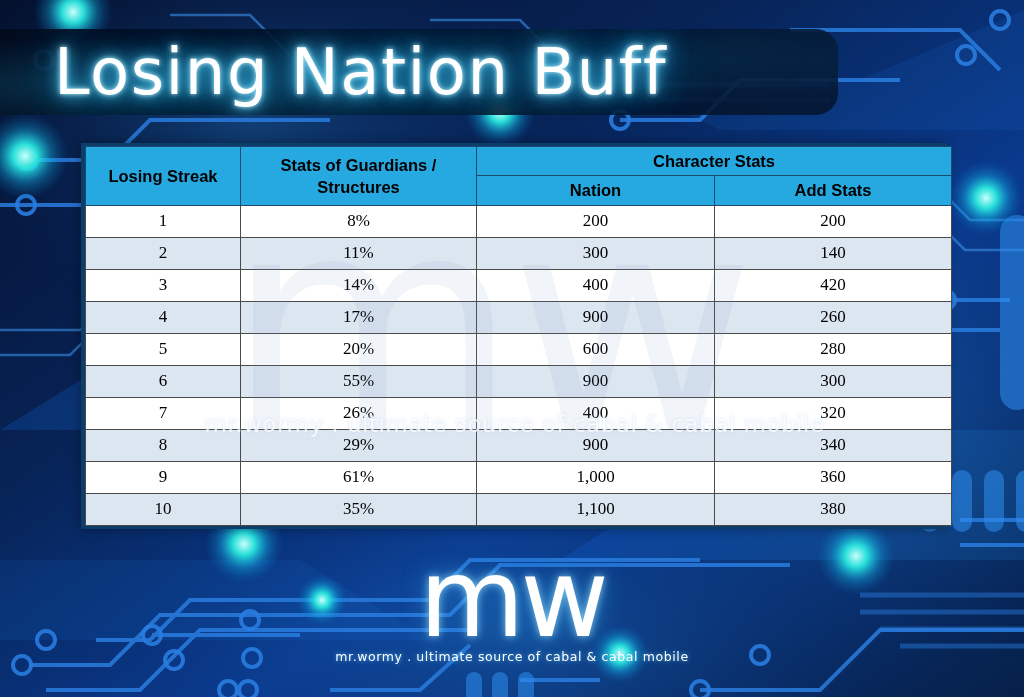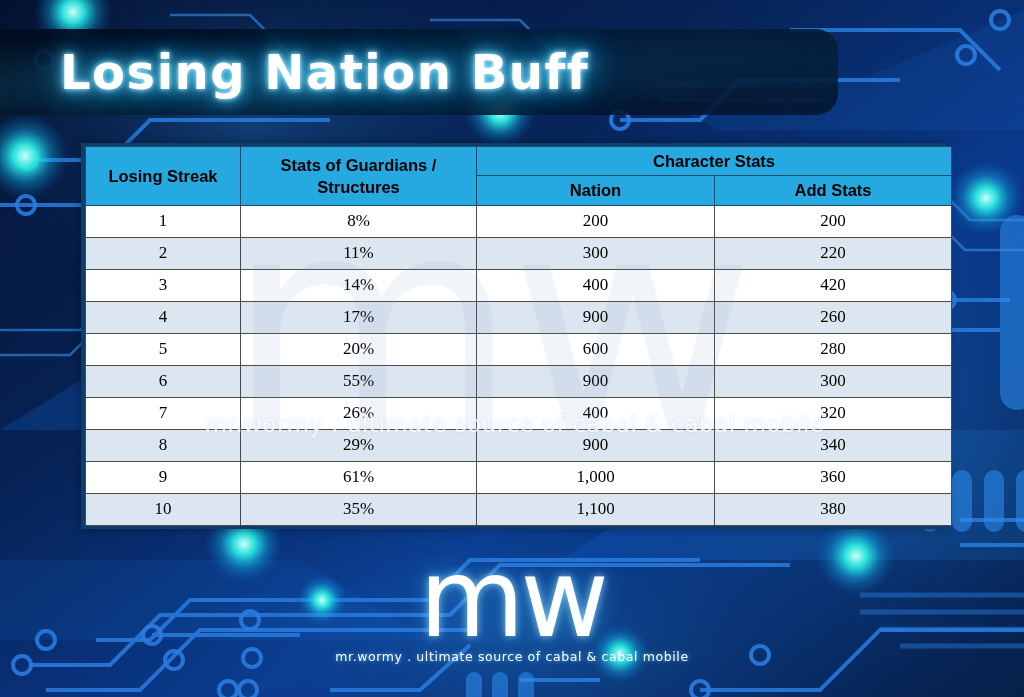--- a/index.html
+++ b/index.html
@@ -22,23 +22,23 @@
     border-radius:0 22px 22px 0;
     z-index:5;
     overflow:hidden;
   }
   #banner::after{
     content:""; position:absolute; inset:0;
     background:radial-gradient(ellipse at 20% 65%, rgba(30,180,220,.20), transparent 60%),
                radial-gradient(ellipse at 72% 35%, rgba(20,140,200,.14), transparent 55%);
   }
   #title{
-    position:absolute; left:74px; top:50%; transform:translateY(-50%);
-    font-family:"DejaVu Sans", sans-serif;
-    font-size:48px; font-weight:700; letter-spacing:1.5px;
+    position:absolute; left:68px; top:50%; transform:translateY(-50%);
+    font-family:"DejaVu Sans", sans-serif;
+    font-size:64px; font-weight:400; letter-spacing:1.5px;
     color:#ffffff;
     white-space:nowrap;
     text-shadow:0 0 5px #b9f0ff, 0 0 14px #4fd6ff, 0 0 30px rgba(50,190,255,.85), 0 0 52px rgba(30,160,230,.55);
     z-index:2;
     transform-origin:left center;
   }
 
   
   #tablewrap{
     position:absolute; left:81px; top:143px;
@@ -280,21 +280,21 @@
         <tr>
           <td class="c-streak">1</td>
           <td class="c-pct">8%</td>
           <td class="c-num">200</td>
           <td class="c-num">200</td>
         </tr>
         <tr>
           <td class="c-streak">2</td>
           <td class="c-pct">11%</td>
           <td class="c-num">300</td>
-          <td class="c-num">220</td>
+          <td class="c-num">140</td>
         </tr>
         <tr>
           <td class="c-streak">3</td>
           <td class="c-pct">14%</td>
           <td class="c-num">400</td>
           <td class="c-num">420</td>
         </tr>
         <tr>
           <td class="c-streak">4</td>
           <td class="c-pct">17%</td>

